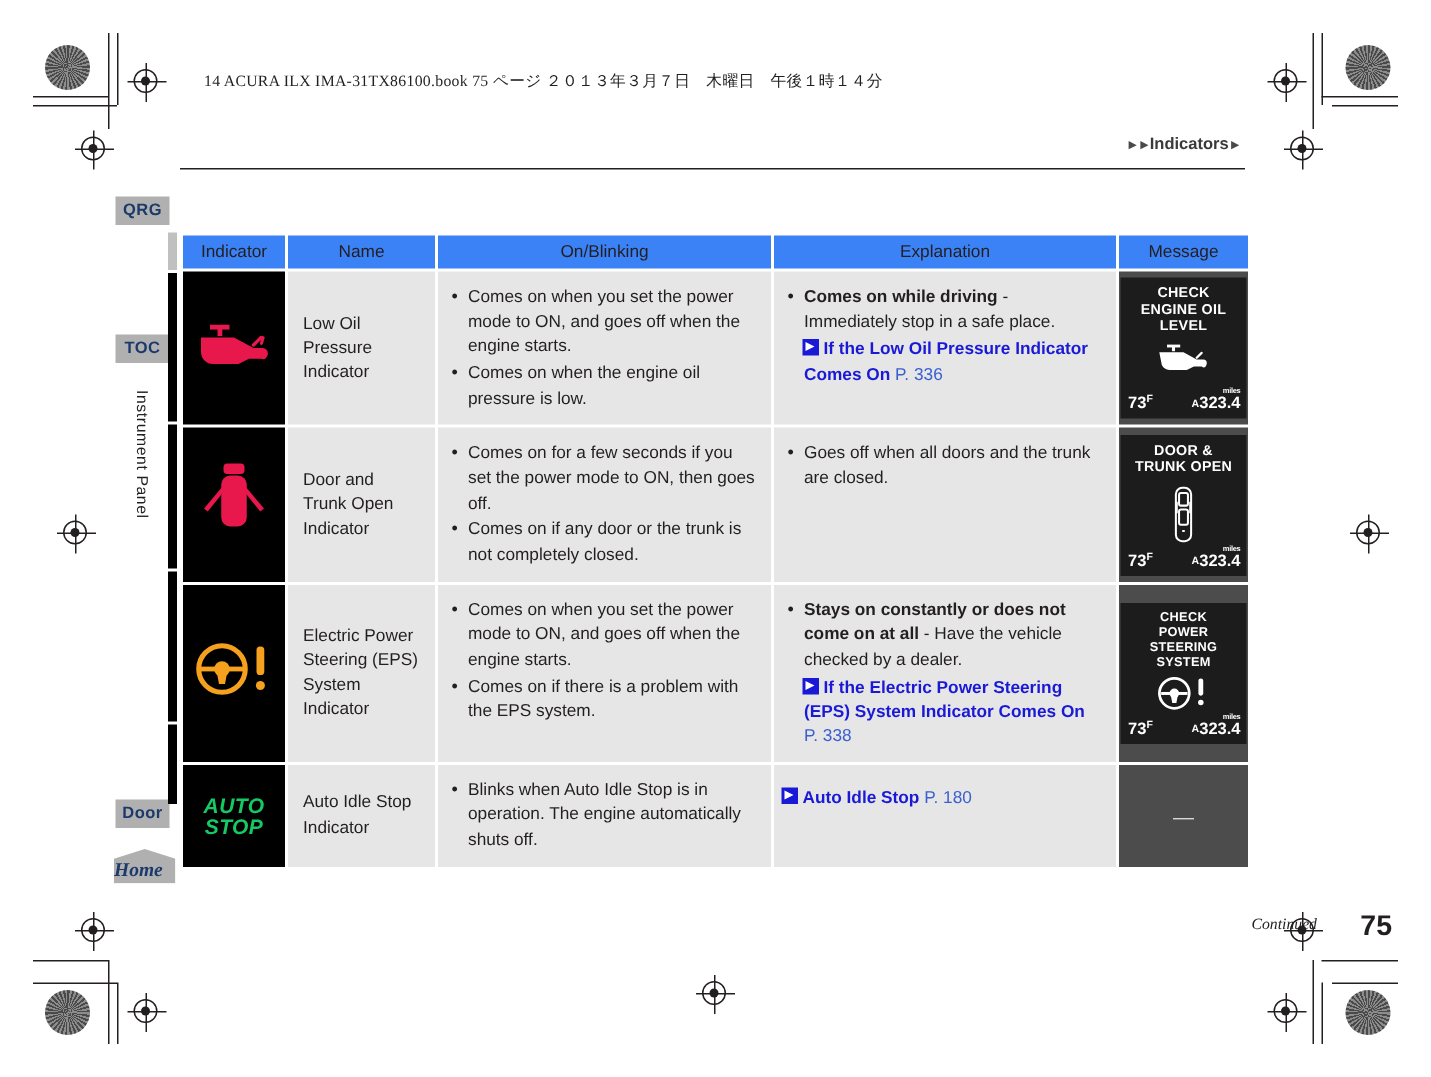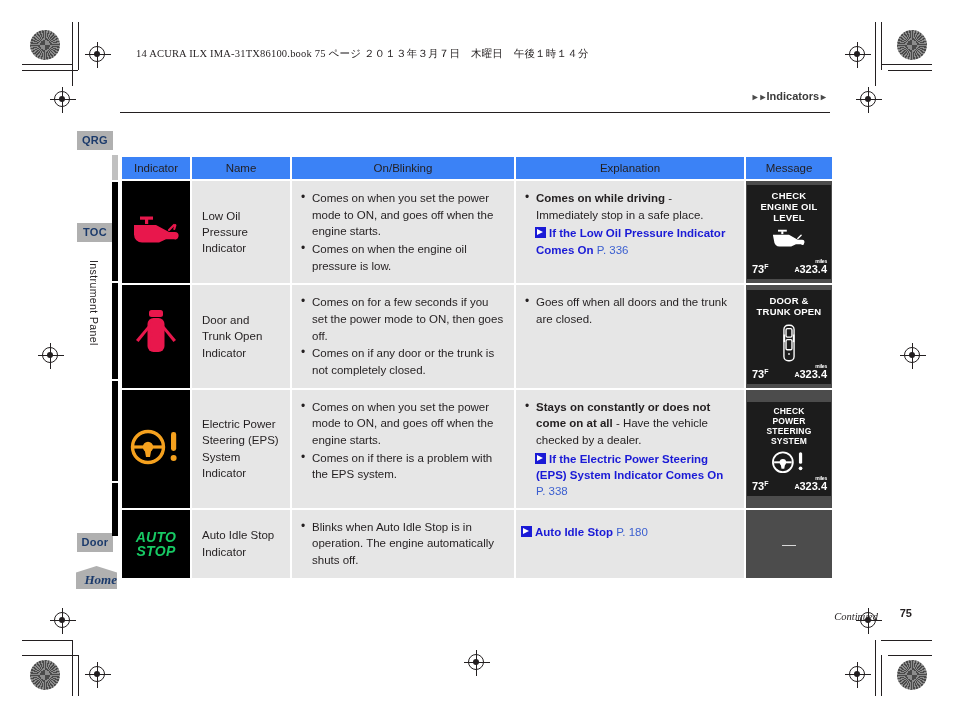--- a/index.html
+++ b/index.html
@@ -107,21 +107,21 @@
   .tab-home {
     position: absolute;
     width: 41px;
     height: 23px;
     background: #b0b0b0;
     color: #1b3a6b;
     font-family: "Liberation Serif", serif;
     font-style: italic;
     font-size: 13px;
     font-weight: bold;
-    text-align: right;
+    text-align: left;
     line-height: 27px;
     clip-path: polygon(0% 28%, 50% 0%, 100% 28%, 100% 100%, 0% 100%);
   }
   .side-label {
     position: absolute;
     left: 88px;
     top: 260px;
     font-size: 10.5px;
     color: #231f20;
     writing-mode: vertical-rl;
@@ -290,23 +290,23 @@
     position: absolute;
     right: 76px;
     top: 611px;
     font-family: "Liberation Serif", serif;
     font-style: italic;
     font-size: 10.5px;
     color: #231f20;
   }
   .pageno {
     position: absolute;
-    right: 42px;
+    right: 26px;
     top: 607px;
-    font-size: 11px;
+    font-size: 19px;
     font-weight: bold;
     color: #231f20;
   }
 </style>
 </head>
 <body>
 
 <div>
 
   <div class="reg-dot textured" style="left:30px; top:30px;"></div>

